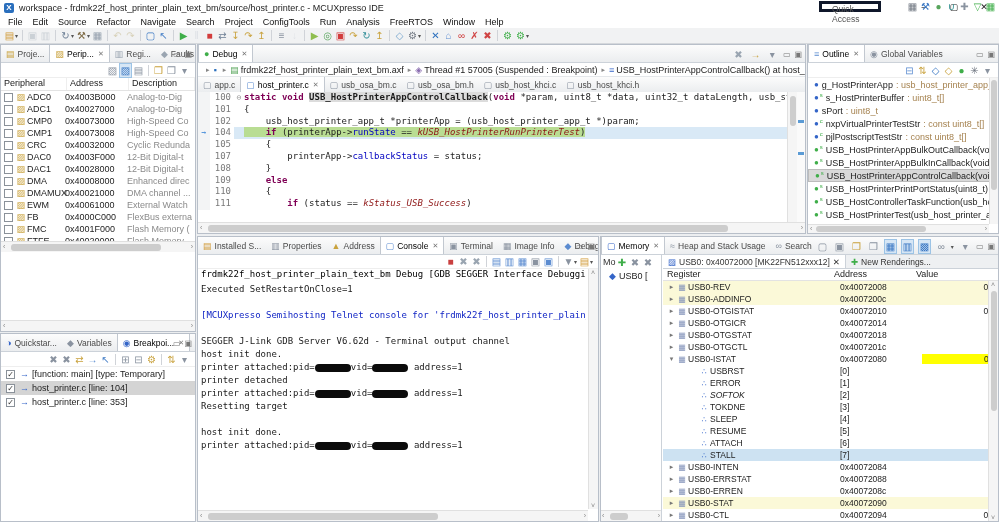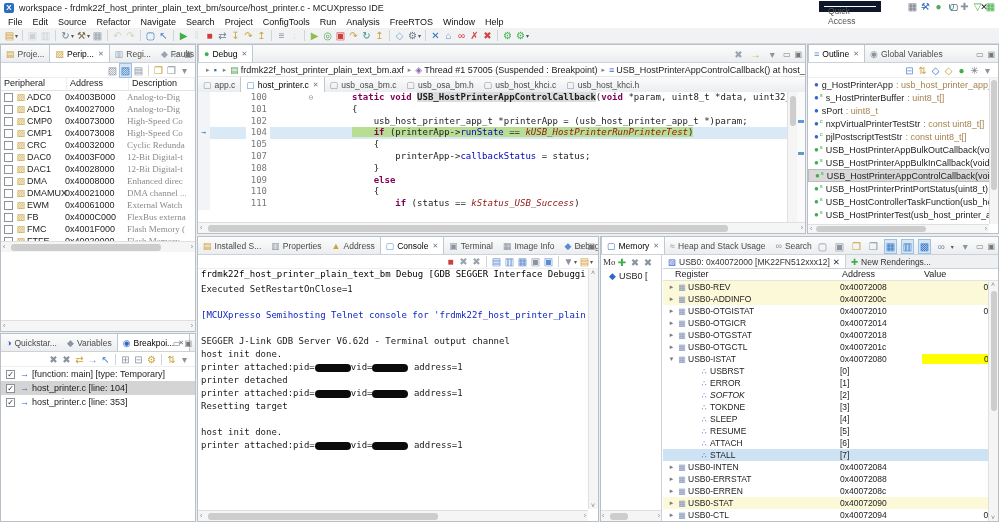--- a/index.html
+++ b/index.html
@@ -6,21 +6,21 @@
   html,body{width:999px;height:522px;overflow:hidden;}
   body{font-family:"Liberation Sans",sans-serif;font-size:9px;color:#1c1c1c;background:#eceef0;position:relative;}
   .mono{font-family:"DejaVu Sans Mono",monospace;}
   
   #titlebar{position:absolute;left:0;top:0;width:999px;height:15px;background:#fff;display:flex;align-items:center;gap:5px;padding-left:4px;}
   #app-icon{width:10px;height:10px;background:#2a6fbd;color:#fff;font-size:8px;font-weight:bold;display:flex;align-items:center;justify-content:center;border-radius:2px;}
   #win-controls{position:absolute;right:0;top:0;height:15px;display:flex;}
   #win-controls span{width:30px;text-align:center;font-size:9px;color:#222;line-height:15px;}
   #menubar{position:absolute;left:0;top:15px;width:999px;height:13px;background:#fff;display:flex;align-items:center;padding-left:3px;}
   .menu-item{padding:0 5px;color:#111;}
-  #quick-access{position:absolute;right:118px;top:1px;width:62px;height:11px;border:5px solid #0f172a;color:#555;font-size:8.5px;padding:0 4px;line-height:10px;background:#fff;}
+  #quick-access{position:absolute;right:118px;top:1px;width:62px;height:11px;border:3px solid #0f172a;color:#555;font-size:8.5px;padding:0 10px;line-height:10px;background:#fff;}
   #persp-icons{position:absolute;right:2px;top:0;height:13px;display:flex;align-items:center;}
   #toolbar{position:absolute;left:0;top:28px;width:999px;height:16px;background:#f1f2f3;border-bottom:1px solid #d5d8dc;display:flex;align-items:center;padding-left:3px;overflow:hidden;}
   .ic{display:inline-block;width:13px;text-align:center;font-size:10px;line-height:13px;}
   .ic.dis{opacity:.4;}
   .icdd{font-size:6px;color:#555;margin:0 1px 0 -1px;}
   .sep{display:inline-block;width:1px;height:11px;background:#d0d3d8;margin:0 3px;}
   
   .panel{position:absolute;background:#fff;border:1px solid #b8bfc9;}
   .tabrow{display:flex;align-items:stretch;height:18px;background:linear-gradient(#fcfcfc,#ebedef);border-bottom:1px solid #ccd2d9;white-space:nowrap;overflow:hidden;position:relative;}
   .tab{display:flex;align-items:center;gap:3px;padding:0 5px;color:#4a4a4a;font-size:8.5px;}
@@ -37,34 +37,34 @@
   .vscroll .thumb{position:absolute;left:2px;width:6px;background:#cdcdcd;border-radius:3px;}
   
   #p-periph{left:0;top:44px;width:196px;height:288px;}
   .thead{display:flex;height:13px;border-bottom:1px solid #e3e3e3;color:#222;}
   .thead span{padding-left:3px;border-right:1px solid #eee;}
   .prow{display:flex;align-items:center;height:12px;overflow:hidden;}
   .cbx{width:9px;height:9px;border:1px solid #8a9199;background:#fff;margin:0 2px 0 3px;flex:none;font-size:8px;line-height:8px;color:#333;text-align:center;}
   .prow .picon{width:12px;flex:none;text-align:center;font-size:9px;}
   .pname{width:38px;flex:none;}
   .paddr{width:62px;flex:none;}
-  .pdesc{color:#8a8a8a;flex:1;white-space:nowrap;overflow:hidden;font-family:Liberation Serif, serif;}
+  .pdesc{color:#8a8a8a;flex:1;white-space:nowrap;overflow:hidden;}
   
   #p-break{left:0;top:333px;width:196px;height:189px;}
   .brow{display:flex;align-items:center;height:14px;gap:3px;padding-left:2px;}
   .brow.sel{background:#d4d4d4;}
   .bp-detail{position:absolute;left:0;right:0;top:133px;bottom:0;border-top:1px solid #ccd2d9;background:#fbfbfb;padding:4px 3px;color:#222;}
   
   #p-edit{left:197px;top:44px;width:609px;height:190px;}
   #breadcrumb{display:flex;align-items:center;height:14px;border-bottom:1px solid #e4e7ea;padding-left:4px;white-space:nowrap;overflow:hidden;color:#222;}
   #breadcrumb .chev{color:#888;font-size:7px;margin:0 4px;}
   #breadcrumb .bic{font-size:9px;margin-right:2px;}
   #edtabs{height:16px;}
   #code{position:absolute;left:0;top:47px;right:0;bottom:11px;overflow:hidden;background:#fff;}
-  .cline{display:flex;height:11.8px;line-height:11.8px;font-size:9px;white-space:pre;gap:36px;}
+  .cline{display:flex;height:11.8px;line-height:11.8px;font-size:9px;white-space:pre;}
   .cline .ruler{width:12px;flex:none;background:#f3f4f5;text-align:center;color:#2f7fd6;font-size:8px;}
   .cline .lno{width:24px;flex:none;text-align:right;padding-right:3px;color:#7a7a7a;background:#fff;}
   .cline .fold{width:10px;flex:none;color:#9a9a9a;font-size:8px;text-align:center;}
   .cline .ctext{flex:1;overflow:hidden;}
   .cline.cur{background:#d9e9f6;}
   .cline.cur .hlwrap{background:#b9dd93;}
   .kw{color:#7f0055;font-weight:bold;}
   .fld{color:#0000c0;}
   .enu{color:#8e1616;font-style:italic;}
   .occ{background:#dcdcdc;font-weight:bold;}
@@ -78,28 +78,28 @@
   
   #p-outline{left:807px;top:44px;width:192px;height:190px;}
   .orow{display:flex;align-items:center;height:13px;gap:3px;padding-left:6px;white-space:nowrap;overflow:hidden;}
   .orow.sel{background:#d9d9d9;border:1px solid #bcbcbc;}
   .odot{font-size:8px;flex:none;}
   .osup{font-size:6px;color:#3fae49;margin-left:-2px;margin-top:-5px;flex:none;}
   .otype{color:#a5824f;}
   
   #p-memory{left:600px;top:236px;width:399px;height:286px;}
   #mon-col{position:absolute;left:0;top:18px;bottom:0;width:61px;border-right:1px solid #ccd2d9;background:#fff;}
-  #mon-head{display:flex;align-items:center;height:14px;padding-left:2px;color:#333;font-family:Liberation Serif, serif;}
+  #mon-head{display:flex;align-items:center;height:14px;padding-left:2px;color:#333;}
   .mon-item{display:flex;align-items:center;height:13px;padding-left:8px;gap:3px;white-space:nowrap;overflow:hidden;}
   #mem-right{position:absolute;left:62px;top:18px;right:0;bottom:0;}
   #rtabs{display:flex;height:14px;background:#eef0f2;border-bottom:1px solid #ccd2d9;}
   .rtab{display:flex;align-items:center;gap:3px;padding:0 5px;font-size:8.5px;color:#333;white-space:nowrap;overflow:hidden;}
   .rtab.active{background:#fff;border-right:1px solid #ccd2d9;}
   #mem-head{display:flex;height:12px;border-bottom:1px solid #e3e3e3;color:#222;}
-  #mem-head span{padding-left:12px;}
+  #mem-head span{padding-left:4px;}
   .mrow{display:flex;align-items:center;height:12px;font-size:8.5px;white-space:nowrap;overflow:hidden;}
   .mrow.changed{background:#fbf9d8;}
   .mrow.sel{background:#cde2f2;}
   .mrow .exp{width:9px;flex:none;text-align:center;color:#777;font-size:7px;}
   .mrow .ric{width:12px;flex:none;text-align:center;font-size:8px;}
   .mname{flex:none;overflow:hidden;}
   .maddr{width:82px;flex:none;}
   .mval{width:80px;flex:none;text-align:right;}
   .mval.hl{background:#ffff00;}
   .empty-white{position:absolute;background:#fff;}

